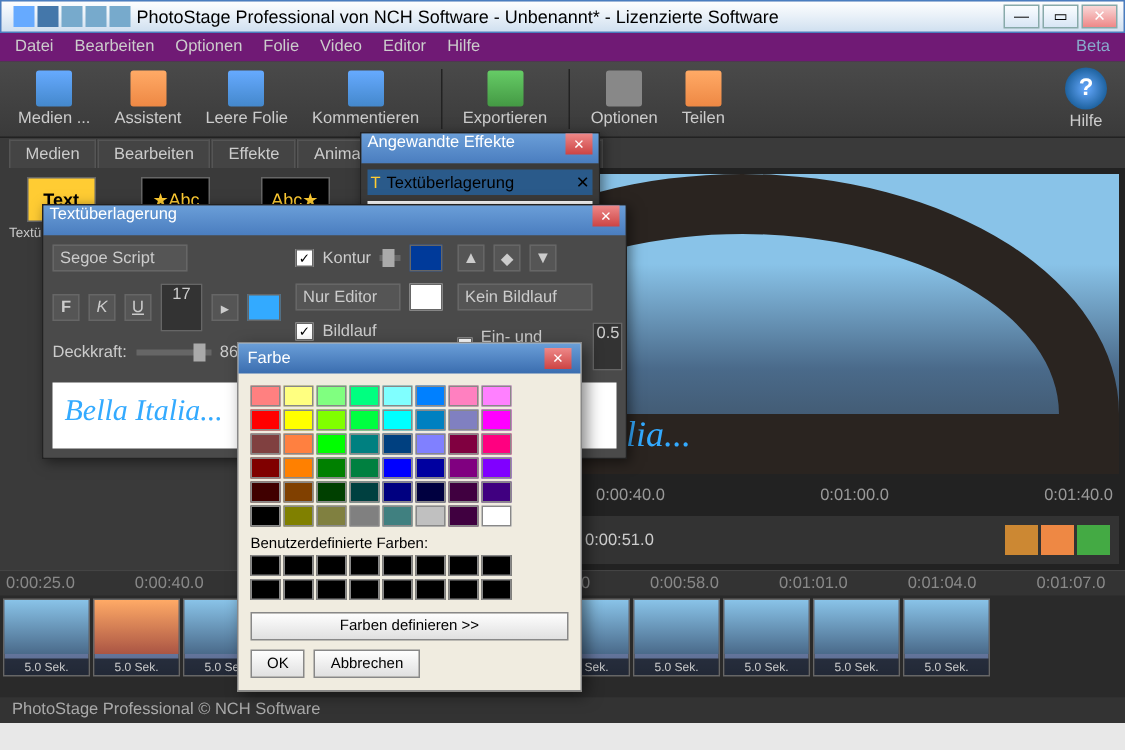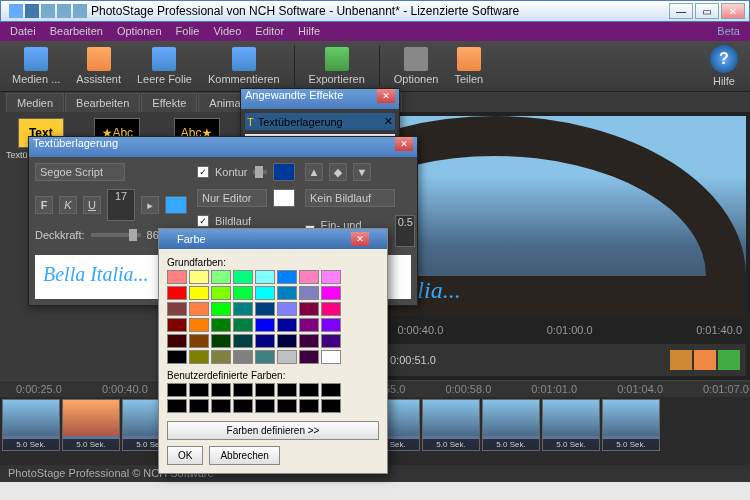--- a/index.html
+++ b/index.html
@@ -39,21 +39,21 @@
 .timecodes{display:flex;justify-content:space-between;padding:8px 4px;color:#999;font-size:9px}
 .playbar{display:flex;align-items:center;justify-content:center;gap:4px;padding:6px;background:#333}
 .playbtn{width:20px;height:18px;background:#555;border:1px solid #666;display:flex;align-items:center;justify-content:center;cursor:pointer}
 .timedisplay{color:#ccc;margin-left:20px}
 .actionbtns{margin-left:auto;display:flex;gap:2px}
 .abtn{width:22px;height:20px;cursor:pointer}
 .abtn.cut{background:#c83}
 .abtn.orange{background:#e84}
 .abtn.green{background:#4a4}
 .timeline{height:90px;background:#2a2a2a;border-top:1px solid #444}
-.ruler{height:16px;background:#333;display:flex;color:#888;font-size:9px;padding:0 16px;gap:40px;align-items:center}
+.ruler{height:16px;background:#333;display:flex;color:#888;font-size:9px;padding:0 4px;gap:40px;align-items:center}
 .clips{height:56px;display:flex;gap:2px;padding:2px;overflow:hidden}
 .clip{width:58px;height:52px;background:linear-gradient(#89c,#568);border:1px solid #666;position:relative;flex-shrink:0}
 .clipimg{width:100%;height:36px;background:linear-gradient(#89c3e8,#4a6a8a)}
 .clipsel{border:2px solid #5af}
 .cliplabel{position:absolute;bottom:0;left:0;right:0;background:rgba(0,0,0,.6);color:#ccc;font-size:8px;padding:1px;text-align:center}
 .footer{height:18px;background:#333;color:#aaa;padding:2px 8px;display:flex;align-items:center}
 
 
 .dlg{position:absolute;background:#4a4a4a;border:1px solid #222;box-shadow:2px 2px 8px rgba(0,0,0,.5)}
 .dlgtitle{height:20px;background:linear-gradient(#6a9ed8,#4a7dbf);color:#fff;display:flex;align-items:flex-start;padding:0 4px;font-size:11px}
@@ -73,21 +73,21 @@
 .colorswatch{width:22px;height:18px;border:1px solid #666;cursor:pointer}
 .checkbox{width:12px;height:12px;background:#fff;border:1px solid #666;display:flex;align-items:center;justify-content:center;font-size:9px;color:#000}
 .slider{flex:1;height:4px;background:#666;position:relative;max-width:50px}
 .slider::after{content:"";position:absolute;right:4px;top:-4px;width:8px;height:12px;background:#aaa}
 .label{color:#ccc}
 .colgroup{display:flex;gap:10px}
 .col{display:flex;flex-direction:column;gap:4px}
 .textpreview{background:#fff;color:#3af;font-family:"Brush Script MT",cursive;font-style:italic;font-size:20px;padding:8px;margin-top:4px;height:44px}
 
 .colordlg{position:absolute;top:228px;left:158px;width:230px;background:#f0ece0;border:1px solid #888;box-shadow:3px 3px 10px rgba(0,0,0,.5);z-index:20}
-.colordlgtitle{height:20px;background:linear-gradient(#6a9ed8,#3a6daf);color:#fff;display:flex;align-items:center;padding:0 18px}
+.colordlgtitle{height:20px;background:linear-gradient(#6a9ed8,#3a6daf);color:#fff;display:flex;align-items:center;padding:0 6px}
 .colordlgbody{padding:8px}
 .colorlabel{font-size:10px;color:#000;margin-bottom:2px}
 .colorgrid{display:grid;grid-template-columns:repeat(8,20px);gap:2px;margin-bottom:6px}
 .colorcell{width:20px;height:14px;border:1px solid #888;cursor:pointer}
 .customgrid{display:grid;grid-template-columns:repeat(8,20px);gap:2px;margin-bottom:8px}
 .btnrow{display:flex;gap:6px}
 .winbutton{padding:3px 10px;background:linear-gradient(#fefefe,#e0e0e0);border:1px solid #888;cursor:pointer;font-size:10px;color:#000}
 .definebtn{width:100%;margin-bottom:6px}
 </style>
 </head>
@@ -356,21 +356,20 @@
     <div class="textpreview">Bella Italia...</div>
   </div>
 </div>
 
 <div class="colordlg">
   <div class="colordlgtitle">
       <span>Farbe</span>
       <div class="dlgclose">✕</div>
     </div>
   <div class="colordlgbody">
-    <div class="colorlabel">Grundfarben:</div>
     <div class="colorgrid" id="colorgrid">
         <div class="colorcell" style="background: rgb(255, 128, 128);"></div>
         <div class="colorcell" style="background: rgb(255, 255, 128);"></div>
         <div class="colorcell" style="background: rgb(128, 255, 128);"></div>
         <div class="colorcell" style="background: rgb(0, 255, 128);"></div>
         <div class="colorcell" style="background: rgb(128, 255, 255);"></div>
         <div class="colorcell" style="background: rgb(0, 128, 255);"></div>
         <div class="colorcell" style="background: rgb(255, 128, 192);"></div>
         <div class="colorcell" style="background: rgb(255, 128, 255);"></div>
         <div class="colorcell" style="background: rgb(255, 0, 0);"></div>

